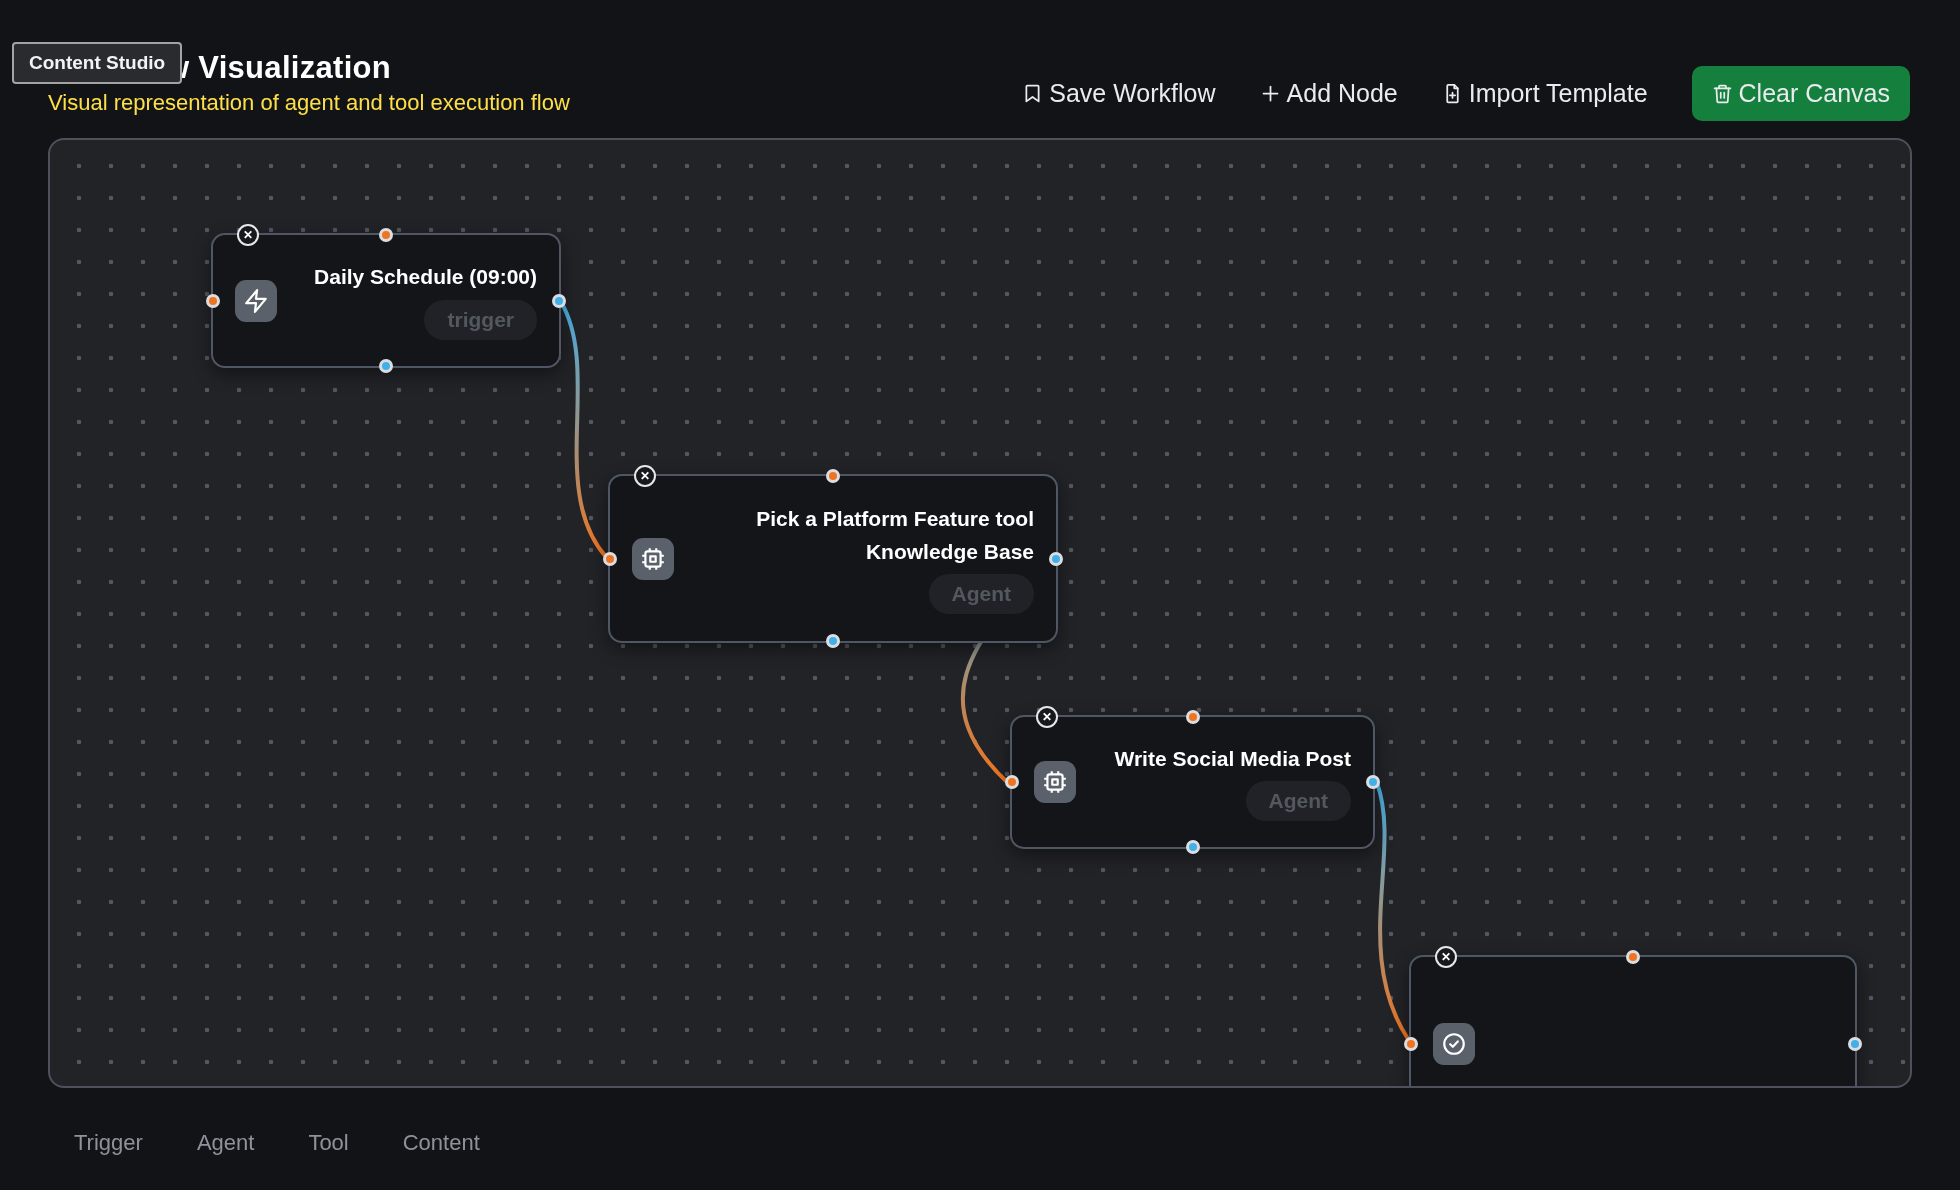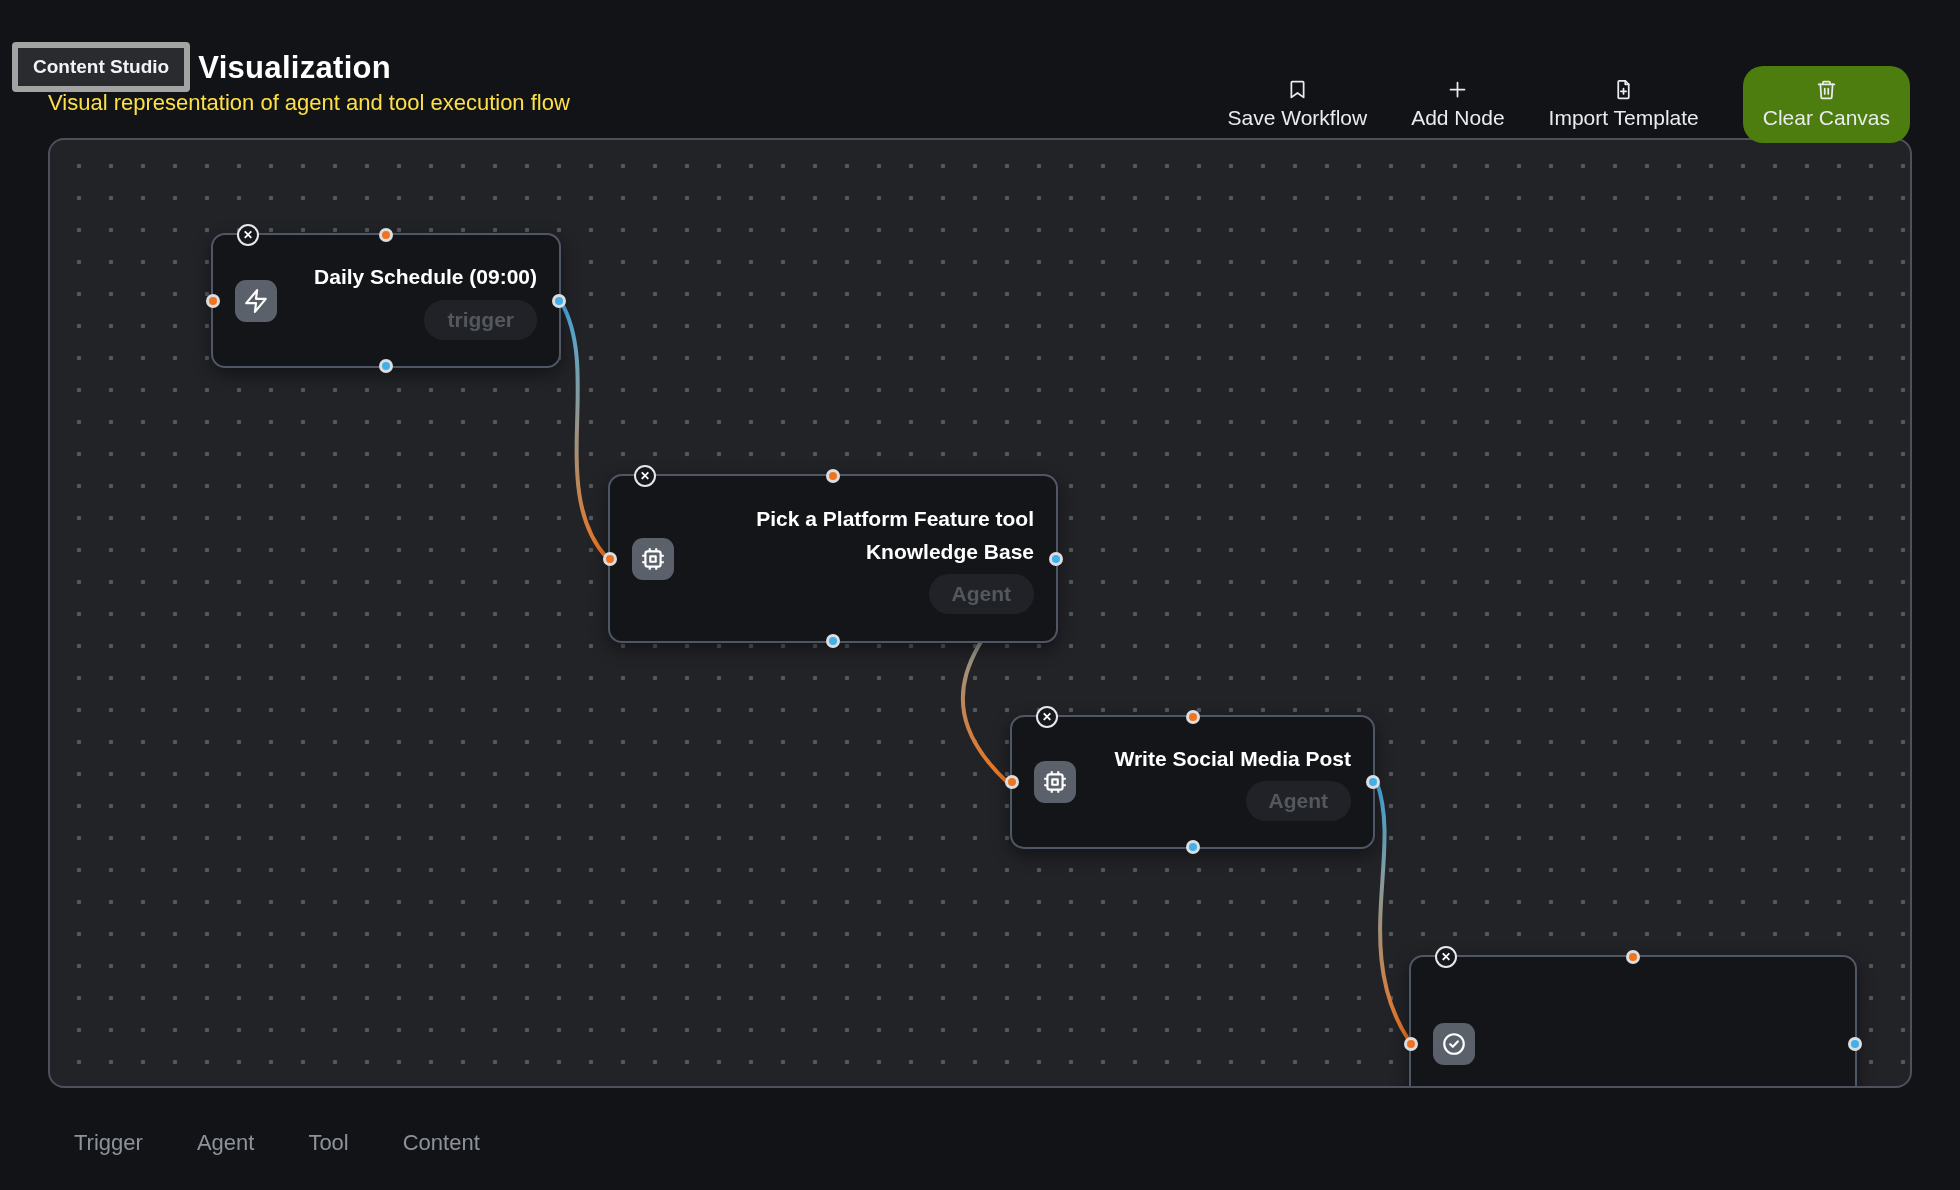--- a/index.html
+++ b/index.html
@@ -8,44 +8,44 @@
     background:#121317;
     font-family:"Liberation Sans", sans-serif;
     color:#fff;
     position:relative;
     overflow:hidden;
   }
 
   
   .tooltip {
     position:absolute; left:12px; top:42px; z-index:20;
-    background:#2a2b2f; border:6px solid #a3a3a3; border-radius:4px;
+    background:#2a2b2f; border:2px solid #a3a3a3; border-radius:4px;
     padding:8px 15px; font-size:19px; font-weight:700; color:#f2f3f4;
   }
   .page-title {
     position:absolute; left:48px; top:50px;
     font-size:31px; font-weight:700; letter-spacing:.3px; color:#ffffff;
     z-index:5;
   }
   .page-subtitle {
     position:absolute; left:48px; top:90px;
     font-size:22px; color:#fde047; font-weight:400;
   }
   .actions {
     position:absolute; top:66px; right:50px;
     display:flex; align-items:center; gap:44px; z-index:5;
   }
   .action-btn {
     display:flex; align-items:center; gap:6px;
     background:none; border:none; cursor:pointer;
-    color:#e9ebee; font-size:21px; font-family:inherit; font-weight:400;flex-direction:column;
+    color:#e9ebee; font-size:25px; font-family:inherit; font-weight:400;
   }
   .action-btn svg { width:21px; height:21px; stroke:#e9ebee; fill:none; stroke-width:2; }
   .action-btn.pill {
-    background:#4d7c0f; border-radius:20px; padding:13px 20px;
+    background:#15803d; border-radius:10px; padding:13px 20px;
   }
 
   
   .canvas {
     position:absolute; left:48px; top:138px; width:1864px; height:950px;
     background:#222327;
     background-image:radial-gradient(circle, #54575d 2px, rgba(0,0,0,0) 2.6px);
     background-size:32px 32px; background-position:13px 10px;
     border:2px solid #4c515c; border-radius:16px;
     overflow:hidden;

